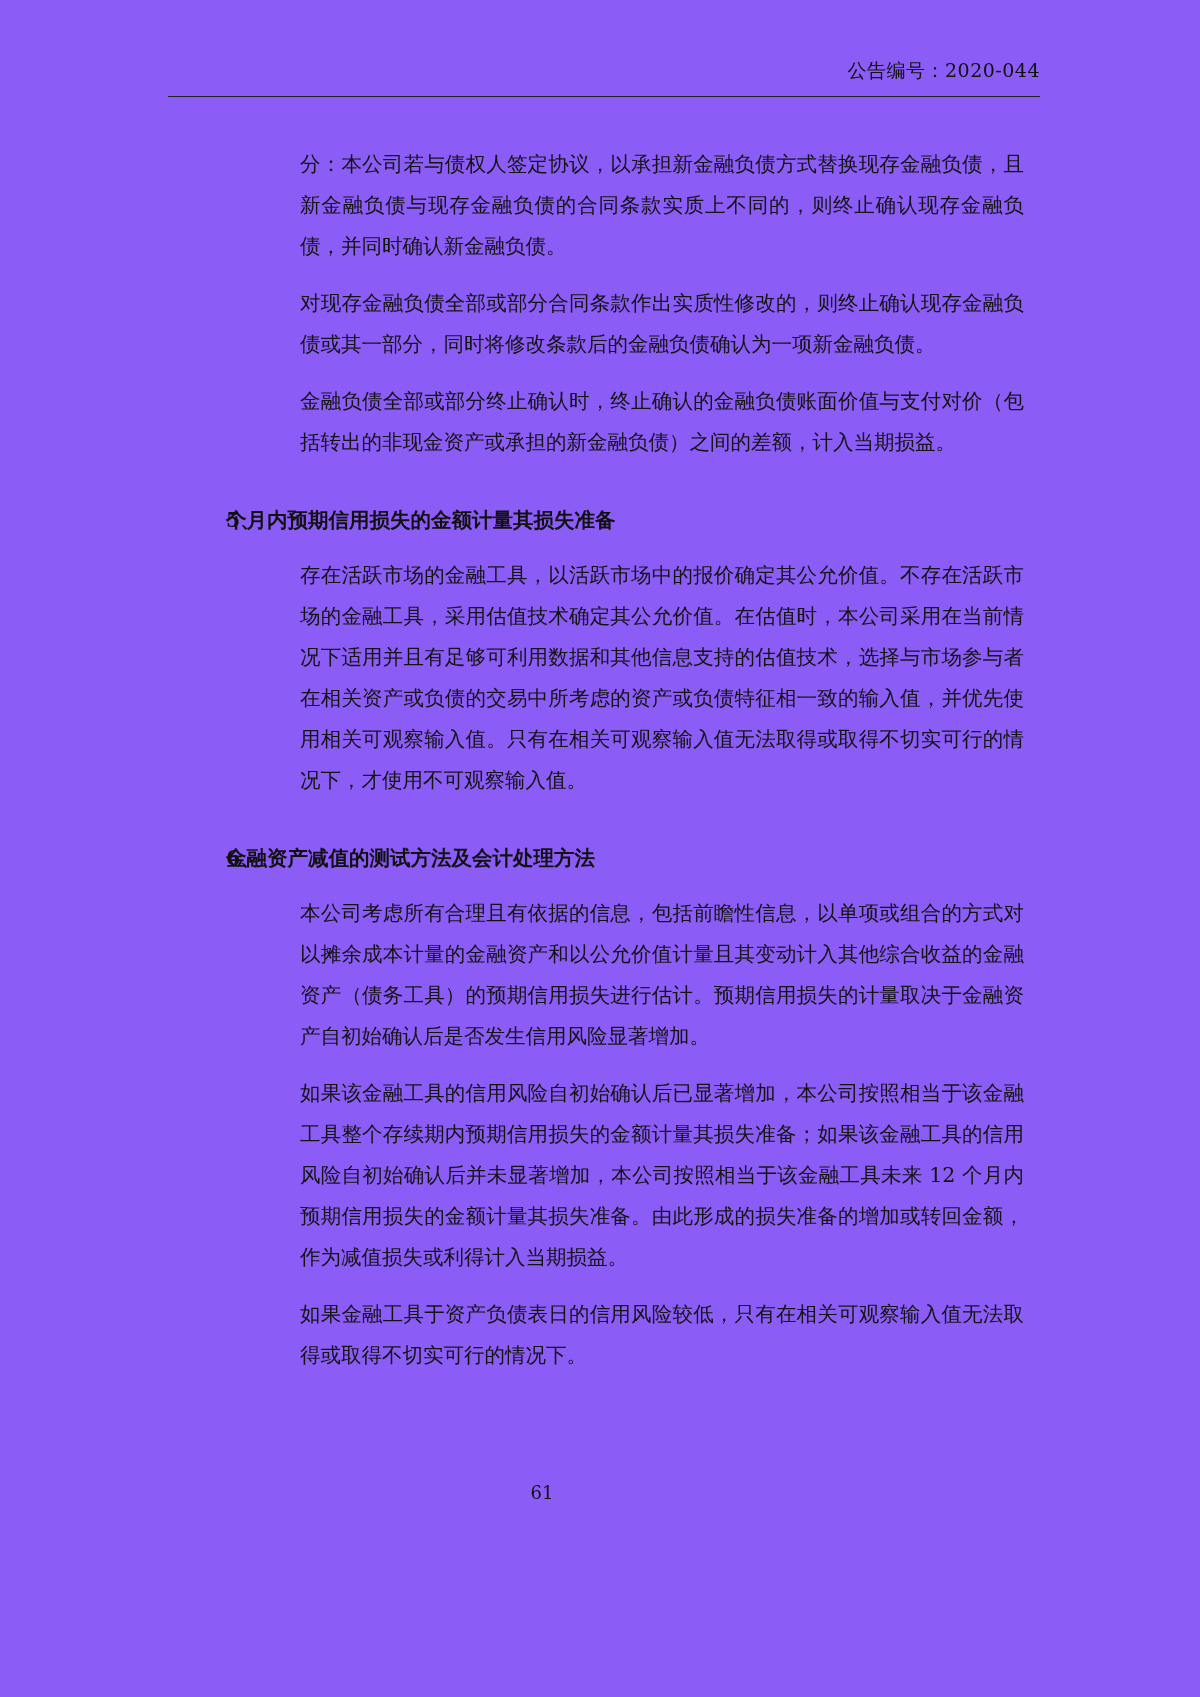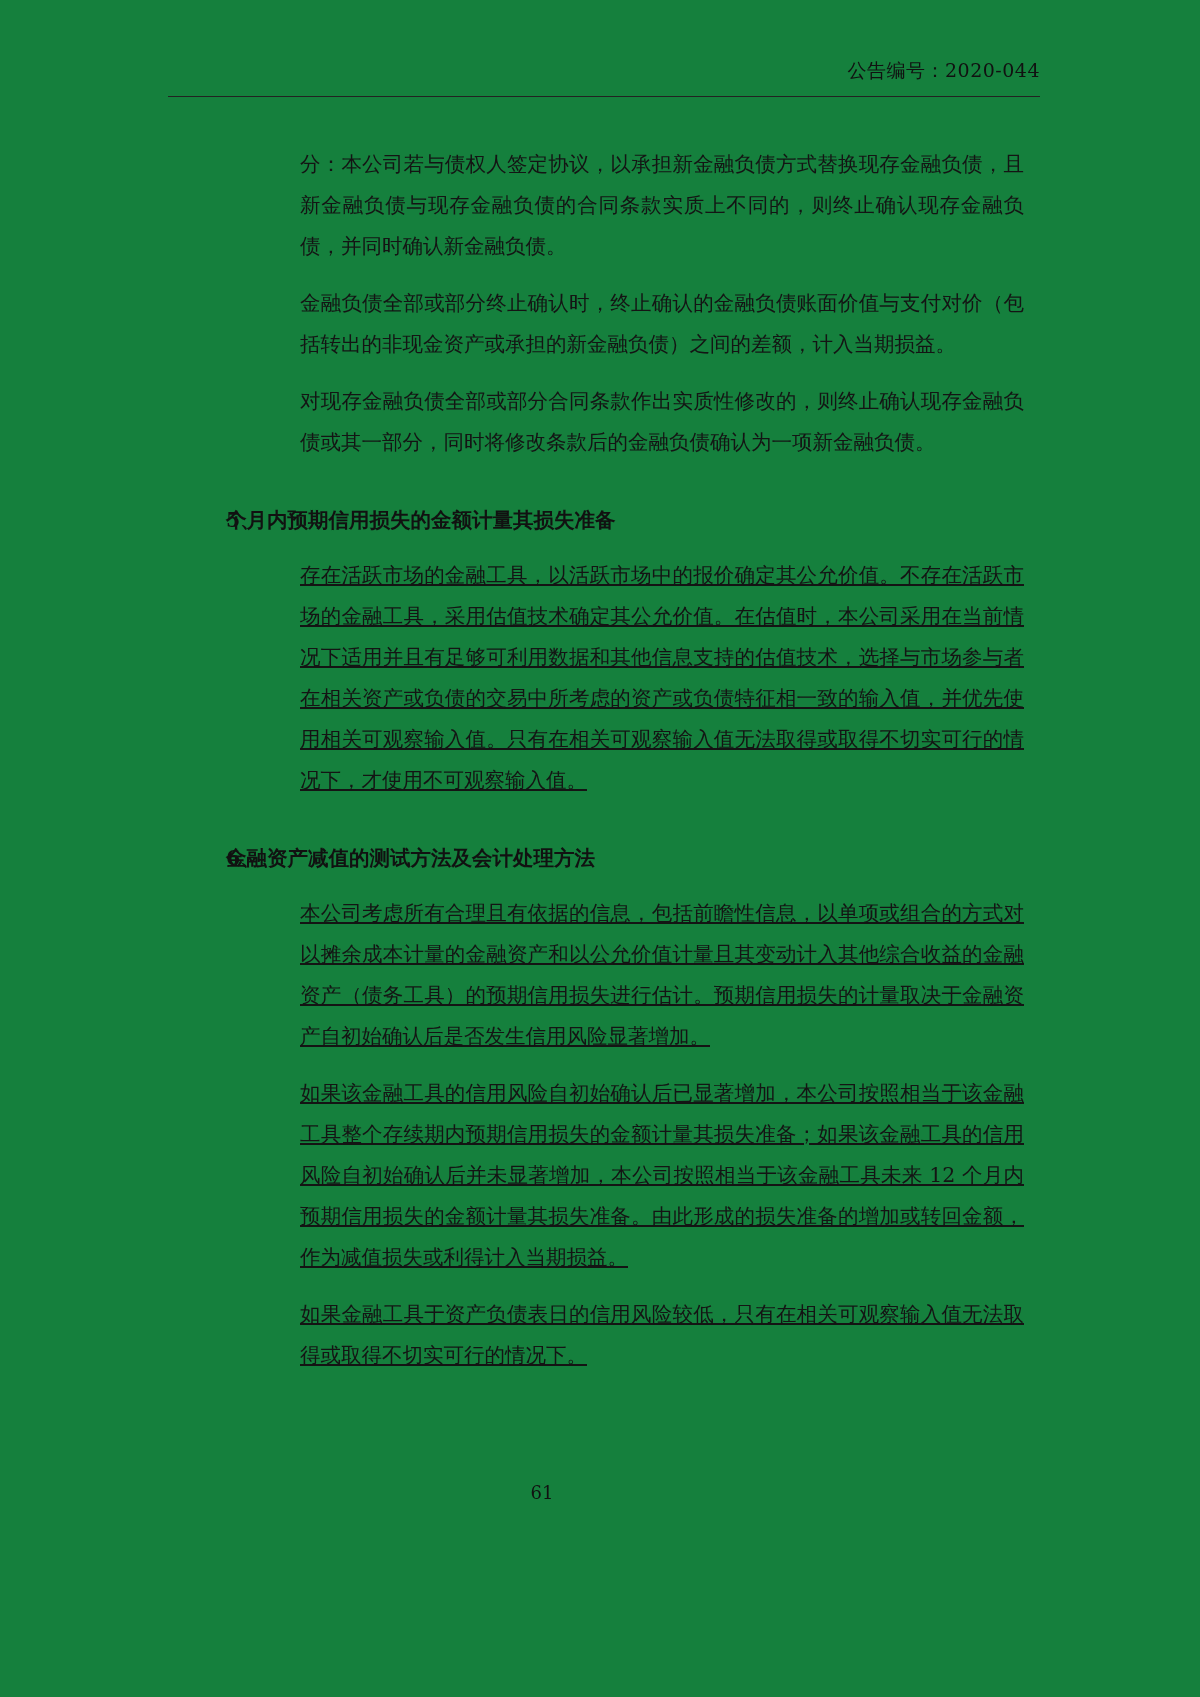--- a/index.html
+++ b/index.html
@@ -12,21 +12,21 @@
     height: 1697px;
     position: relative;
     font-family: "DejaVu Serif", "Liberation Serif", serif;
     color: #111111;
   }
   .page {
     position: absolute;
     top: 0; left: 0;
     width: 1200px;
     height: 1697px;
-    background: #15803d;
+    background: #8b5cf6;
     overflow: hidden;
   }
   .header {
     position: absolute;
     top: 58px;
     left: 170px;
     width: 870px;
     text-align: right;
     font-size: 19px;
     letter-spacing: 0.5px;
@@ -74,21 +74,20 @@
     font-weight: bold;
   }
   .section-title {
     flex: 1;
   }
   .section-body {
     padding-left: 116px;
   }
   .section-body p.para {
     text-indent: 0;
-    text-decoration: underline;
   }
   .lead-block {
     padding-left: 116px;
   }
   .page-number {
     position: absolute;
     top: 1482px;
     left: 0;
     width: 1084px;
     text-align: center;
@@ -101,22 +100,22 @@
 
 <div class="page">
 
   <div class="header">公告编号：2020-044</div>
   <div class="header-rule"></div>
 
   <div class="content">
 
     <div class="lead-block">
       <p class="para">分：本公司若与债权人签定协议，以承担新金融负债方式替换现存金融负债，且新金融负债与现存金融负债的合同条款实质上不同的，则终止确认现存金融负债，并同时确认新金融负债。</p>
+      <p class="para">对现存金融负债全部或部分合同条款作出实质性修改的，则终止确认现存金融负债或其一部分，同时将修改条款后的金融负债确认为一项新金融负债。</p>
       <p class="para">金融负债全部或部分终止确认时，终止确认的金融负债账面价值与支付对价（包括转出的非现金资产或承担的新金融负债）之间的差额，计入当期损益。</p>
-      <p class="para">对现存金融负债全部或部分合同条款作出实质性修改的，则终止确认现存金融负债或其一部分，同时将修改条款后的金融负债确认为一项新金融负债。</p>
     </div>
 
     <div class="section">
       <div class="section-head">
         <span class="section-num">5、</span>
         <span class="section-title">个月内预期信用损失的金额计量其损失准备</span>
       </div>
       <div class="section-body">
         <p class="para">存在活跃市场的金融工具，以活跃市场中的报价确定其公允价值。不存在活跃市场的金融工具，采用估值技术确定其公允价值。在估值时，本公司采用在当前情况下适用并且有足够可利用数据和其他信息支持的估值技术，选择与市场参与者在相关资产或负债的交易中所考虑的资产或负债特征相一致的输入值，并优先使用相关可观察输入值。只有在相关可观察输入值无法取得或取得不切实可行的情况下，才使用不可观察输入值。</p>
       </div>

